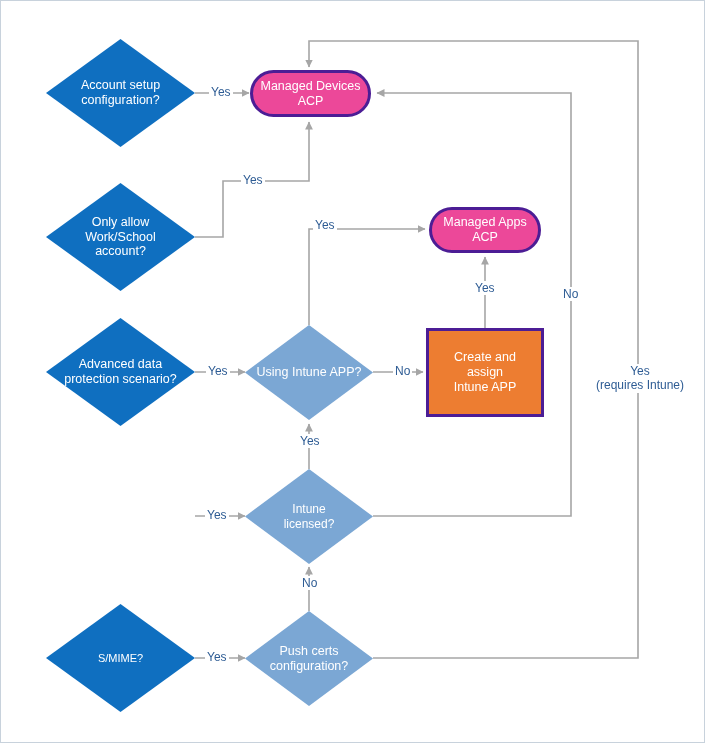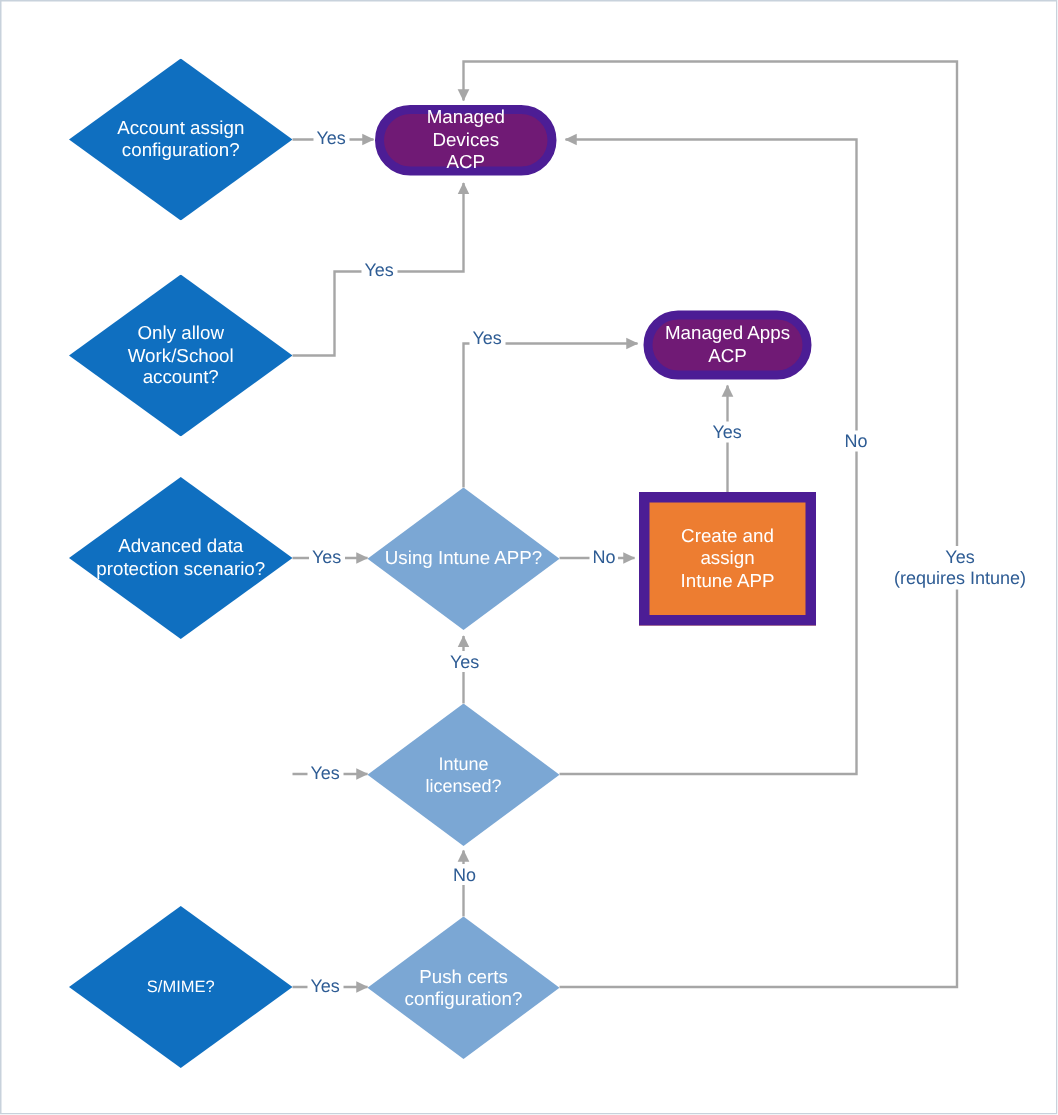--- a/index.html
+++ b/index.html
@@ -48,27 +48,27 @@
     -webkit-clip-path: polygon(50% 0%, 100% 50%, 50% 100%, 0% 50%);
     clip-path: polygon(50% 0%, 100% 50%, 50% 100%, 0% 50%);
   }
   .diamond-dark {
     background: #0F6FC0;
   }
   .diamond-light {
     background: #7BA7D4;
   }
   .terminator {
-    background: #701a75;
+    background: #ec4899;
     border-radius: 999px;
-    border: 6px solid #4c1d95;
+    border: 3px solid #4c1d95;
   }
   .process {
     background: #ED7D31;
-    border: 7px solid #4c1d95;
+    border: 3px solid #4c1d95;
   }
   .edge-label {
     position: absolute;
     color: #2E5C94;
     background: #ffffff;
     padding: 0 2px;
     white-space: pre-line;
     text-align: center;
     line-height: 1.2;
     z-index: 4;
@@ -119,21 +119,21 @@
 
        Intune licensed? (bottom) --&gt;
       <path d="M 308 610 L 308 566" marker-end="url(#arrow)"></path>
 
        far right trunk --&gt; Managed Devices ACP (top) --&gt;
       <path d="M 372 657 L 637 657 L 637 40 L 308 40 L 308 66" marker-end="url(#arrow)"></path>
     </g>
   </svg>
 
   <div class="node diamond diamond-dark" style="left:45px; top:38px; width:149px; height:108px; font-size:12.5px;">
-    <span class="node-label">Account assign
+    <span class="node-label">Account setup
 configuration?</span>
   </div>
 
   <div class="node diamond diamond-dark" style="left:45px; top:182px; width:149px; height:108px; font-size:12.5px;">
     <span class="node-label">Only allow
 Work/School
 account?</span>
   </div>
 
   <div class="node diamond diamond-dark" style="left:45px; top:317px; width:149px; height:108px; font-size:12.5px;">

